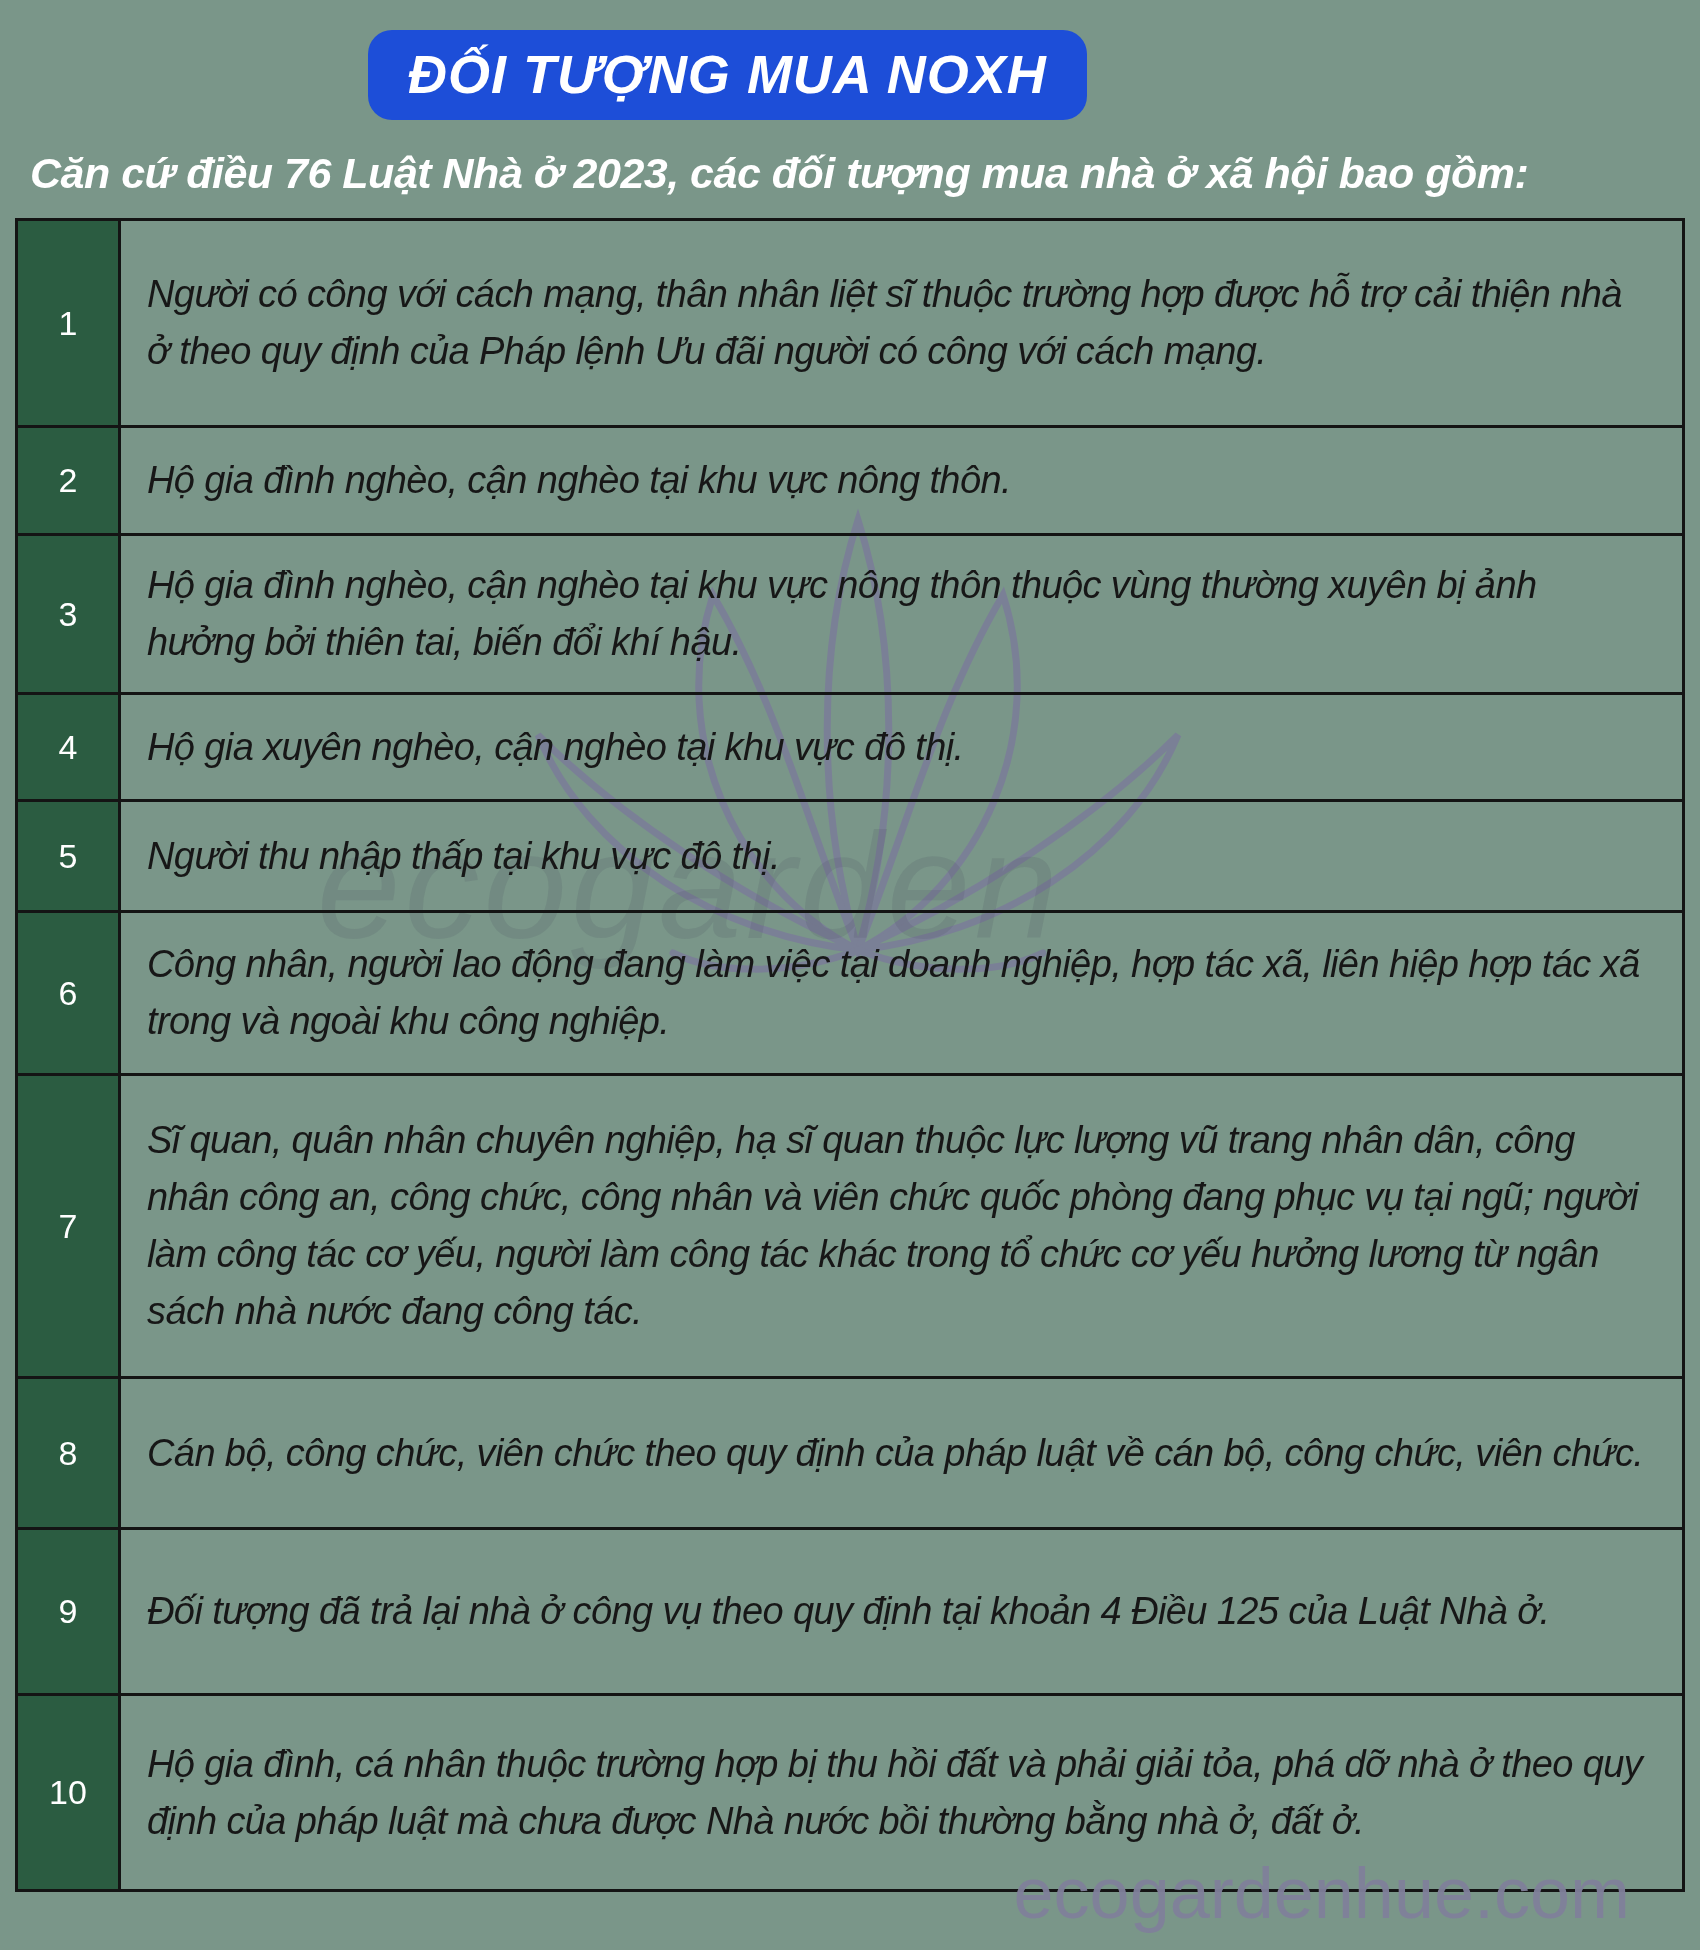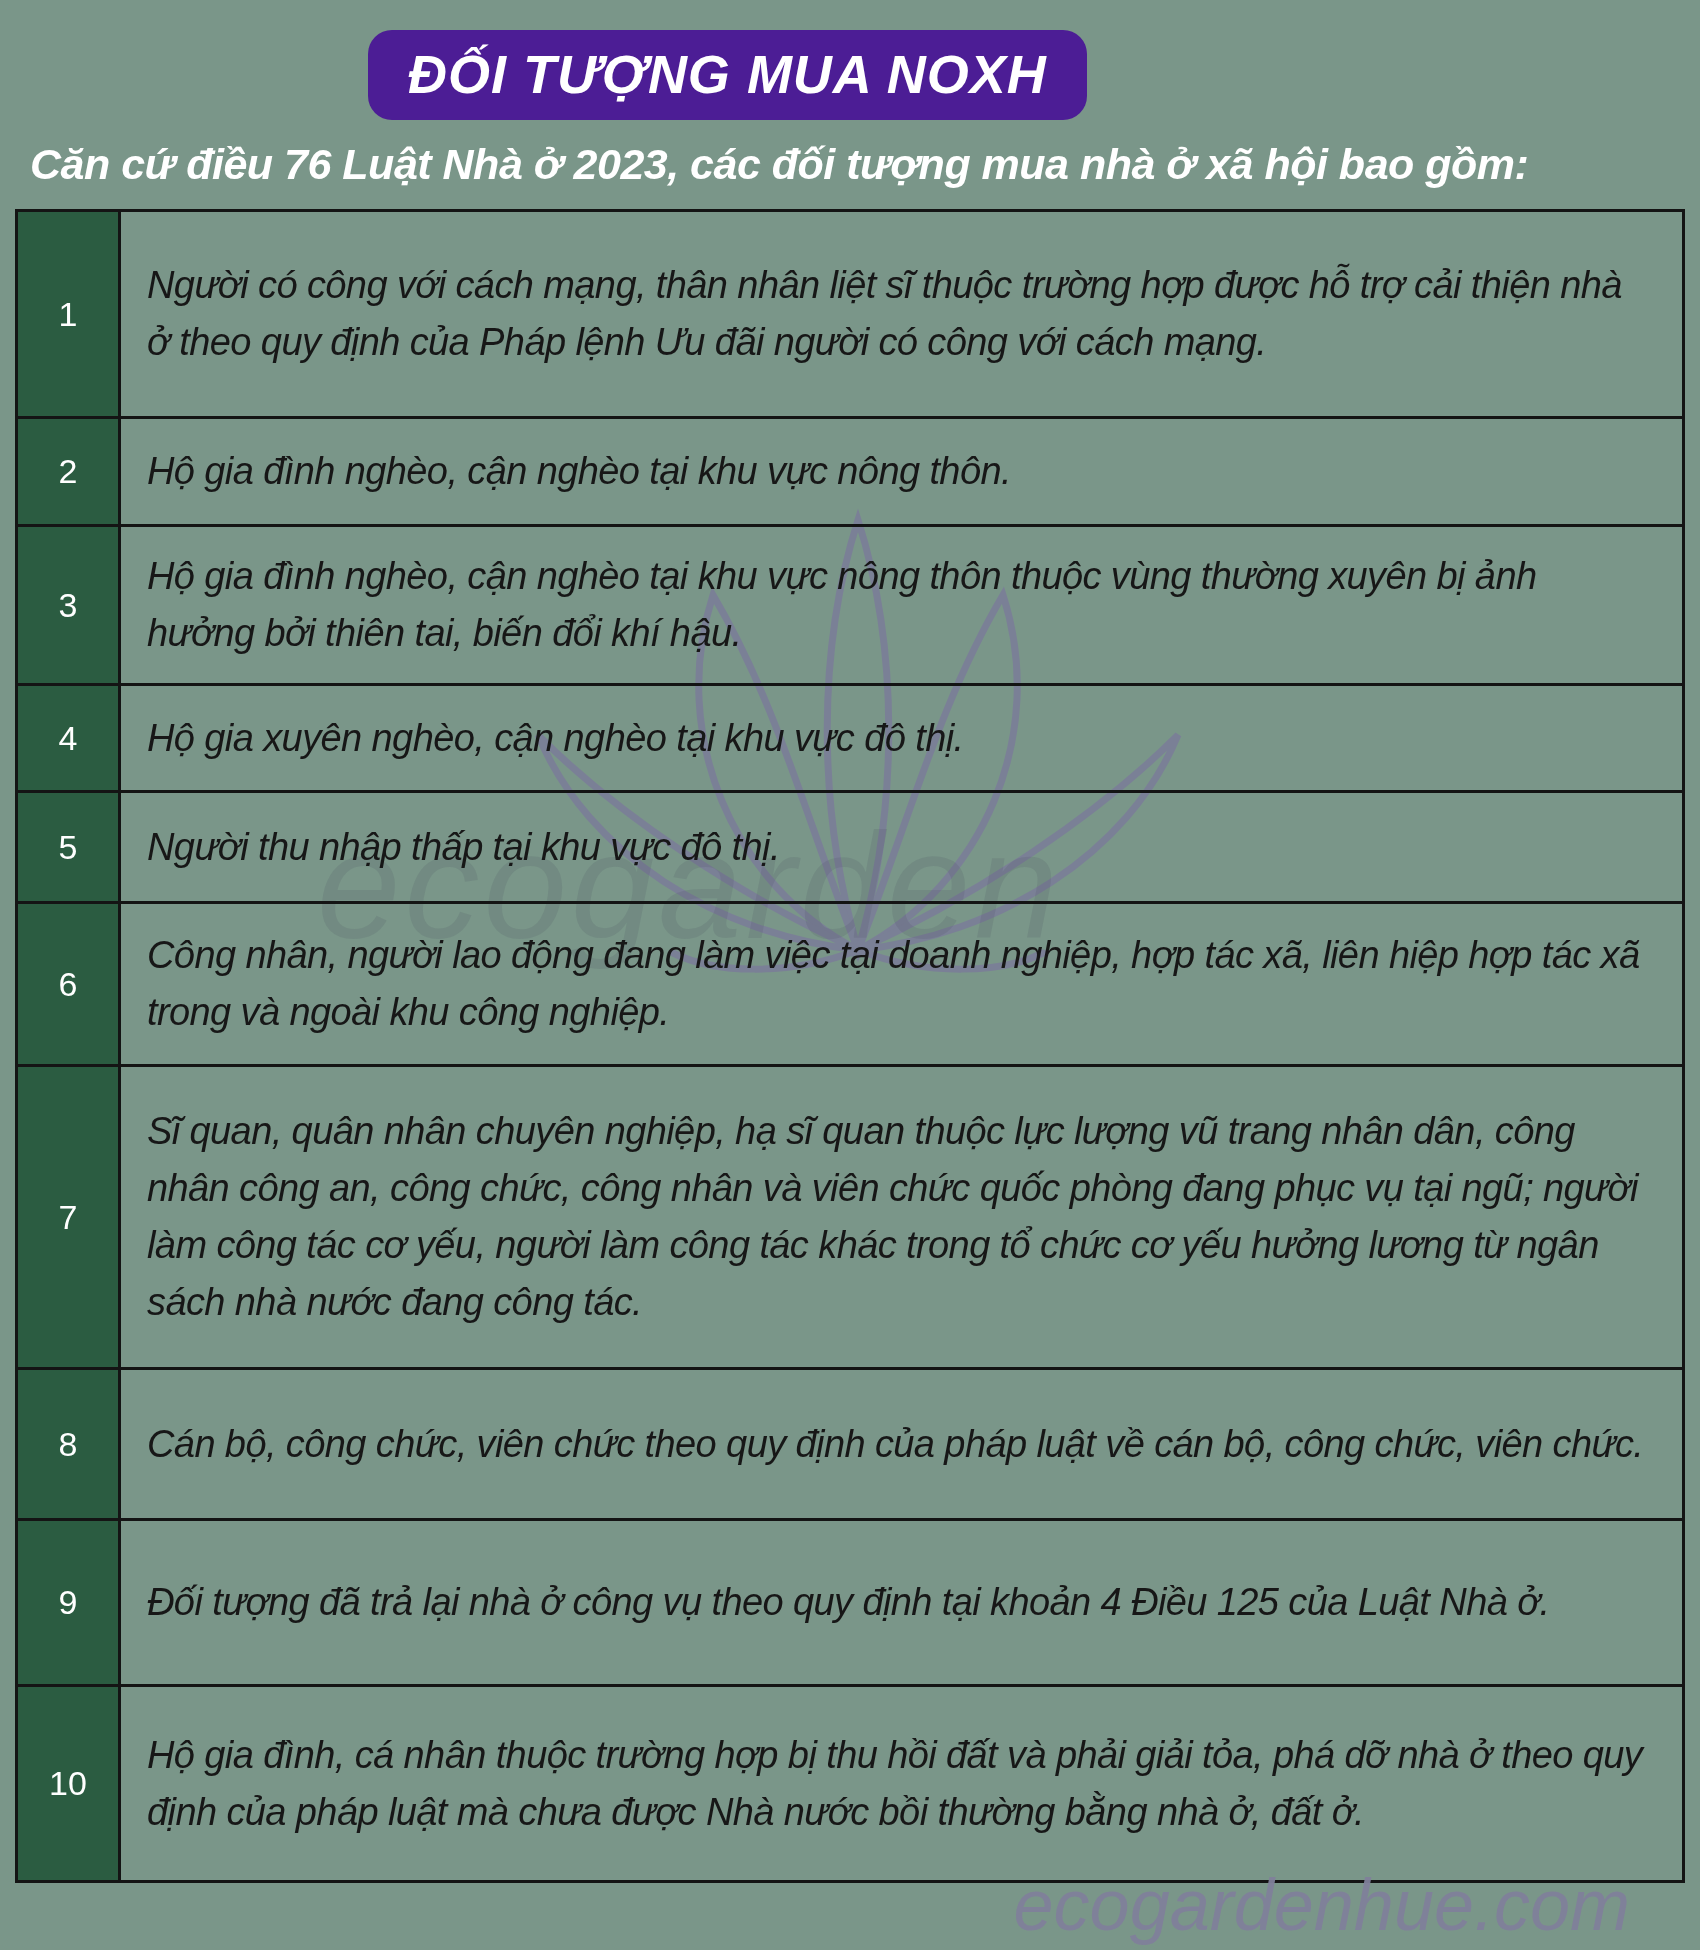--- a/index.html
+++ b/index.html
@@ -6,22 +6,22 @@
   body { font-family: "Liberation Sans", sans-serif; }
   .page {
     position: relative;
     width: 1700px;
     height: 1950px;
     background: #7a9689;
     overflow: hidden;
   }
   .title-box {
     display: inline-block;
-    margin: 30px 0 4px 368px;
-    background: #4c1d95;
+    margin: 30px 0 13px 368px;
+    background: #1d4ed8;
     color: #ffffff;
     font-size: 54px;
     font-weight: bold;
     font-style: italic;
     letter-spacing: 1px;
     padding: 13px 40px 15px 40px;
     border-radius: 24px;
   }
   .subtitle {
     margin: 16px 0 12px 30px;
@@ -90,23 +90,22 @@
     font-size: 150px;
     font-style: italic;
     color: rgba(60,60,85,0.12);
     letter-spacing: 4px;
     z-index: 1;
     white-space: nowrap;
   }
   .site-watermark {
     position: absolute;
     right: 70px;
-    bottom: 4px;
+    bottom: 16px;
     font-size: 72px;
-    font-style: italic;
     color: #80809a;
     opacity: 0.95;
     z-index: 3;
     white-space: nowrap;
   }
 </style>
 </head>
 <body>
 
 <div class="page">

